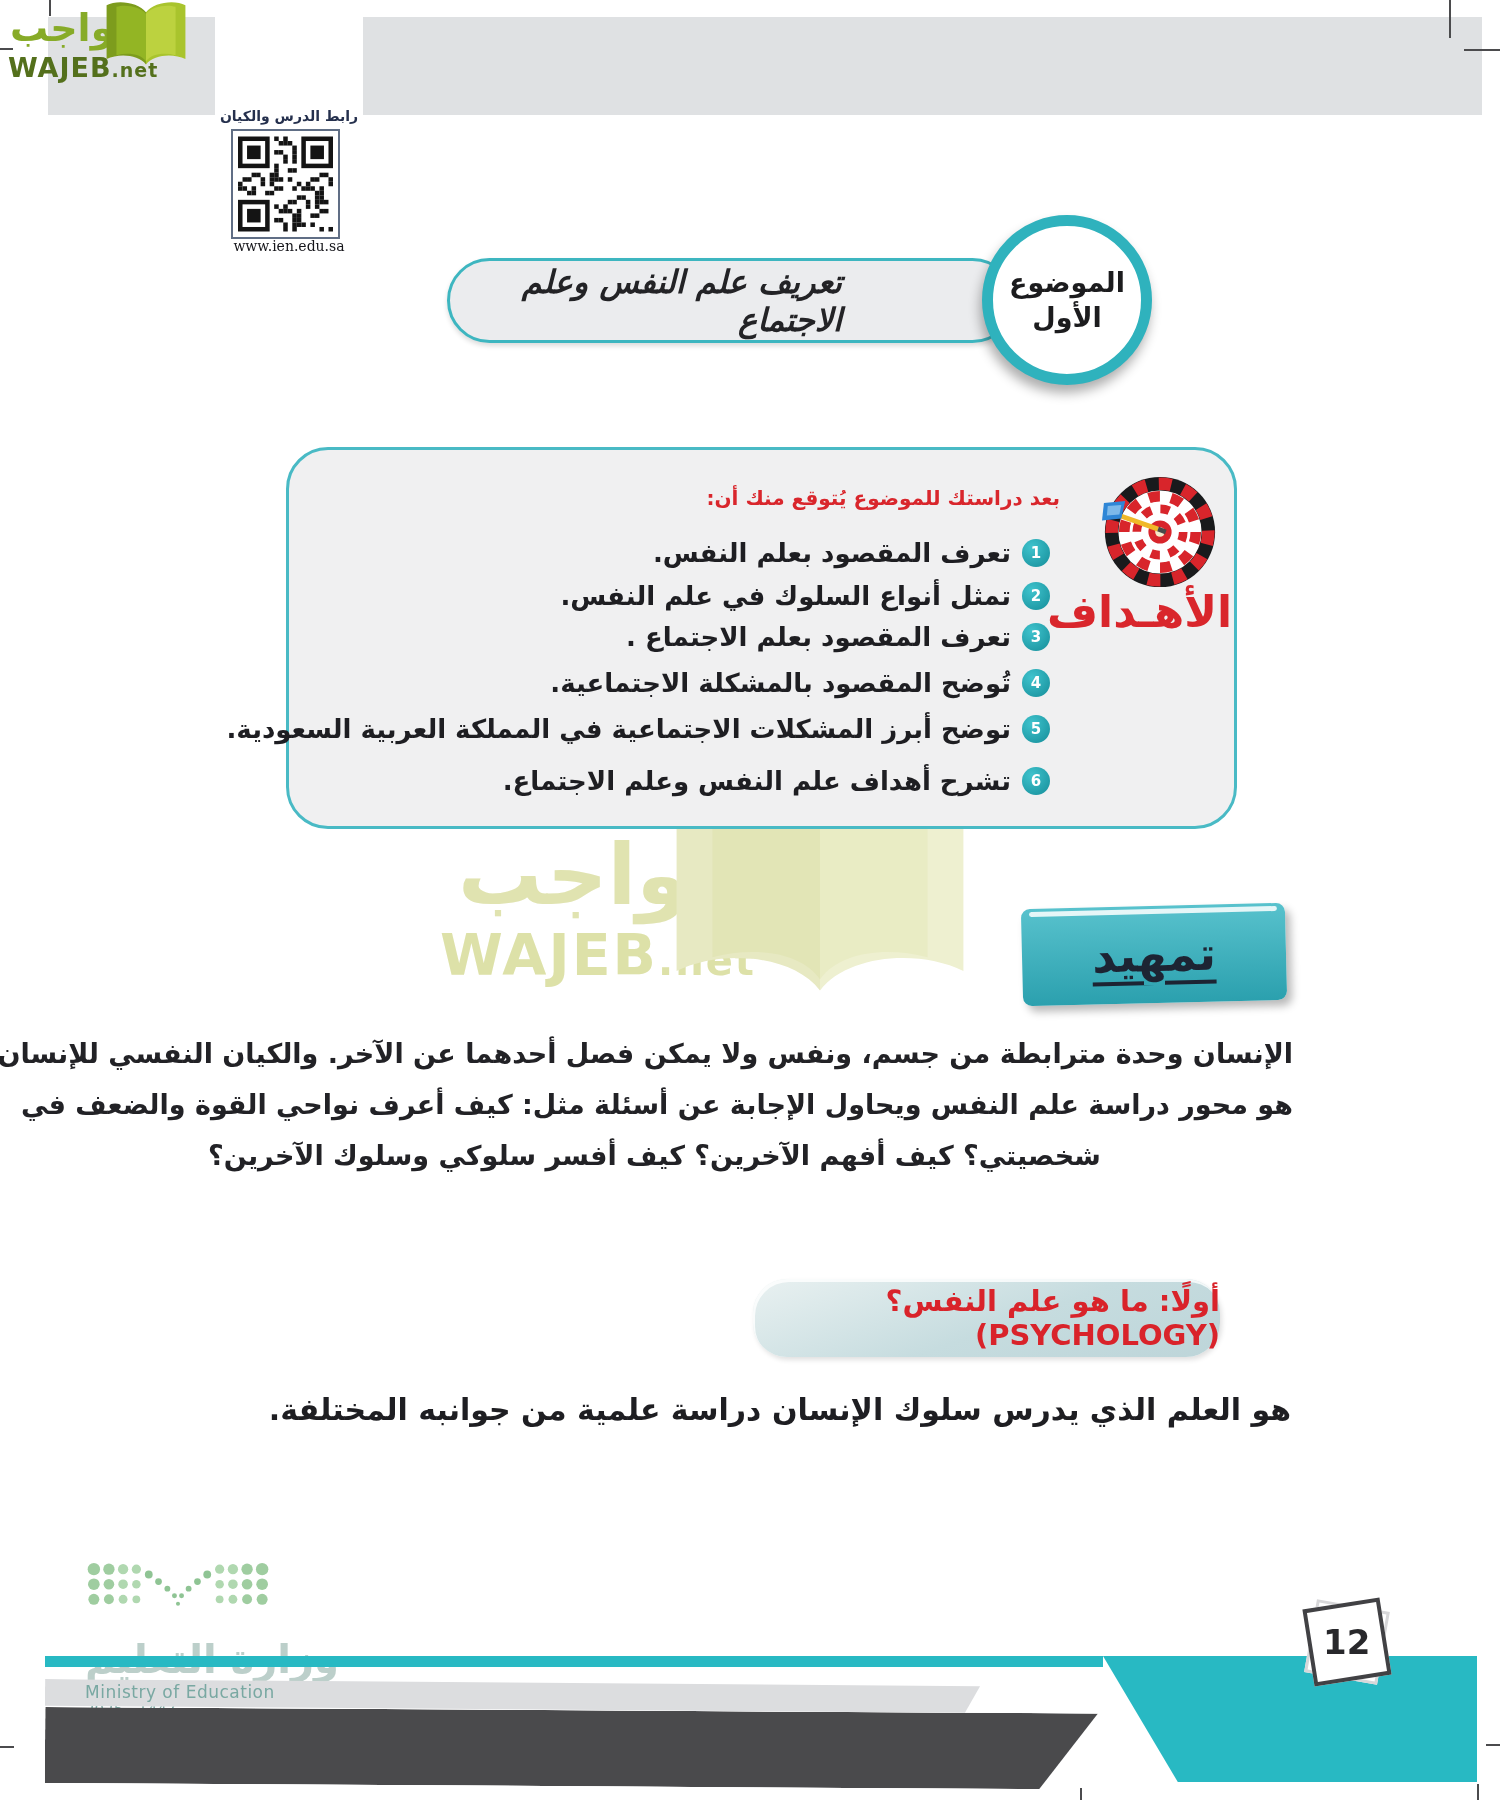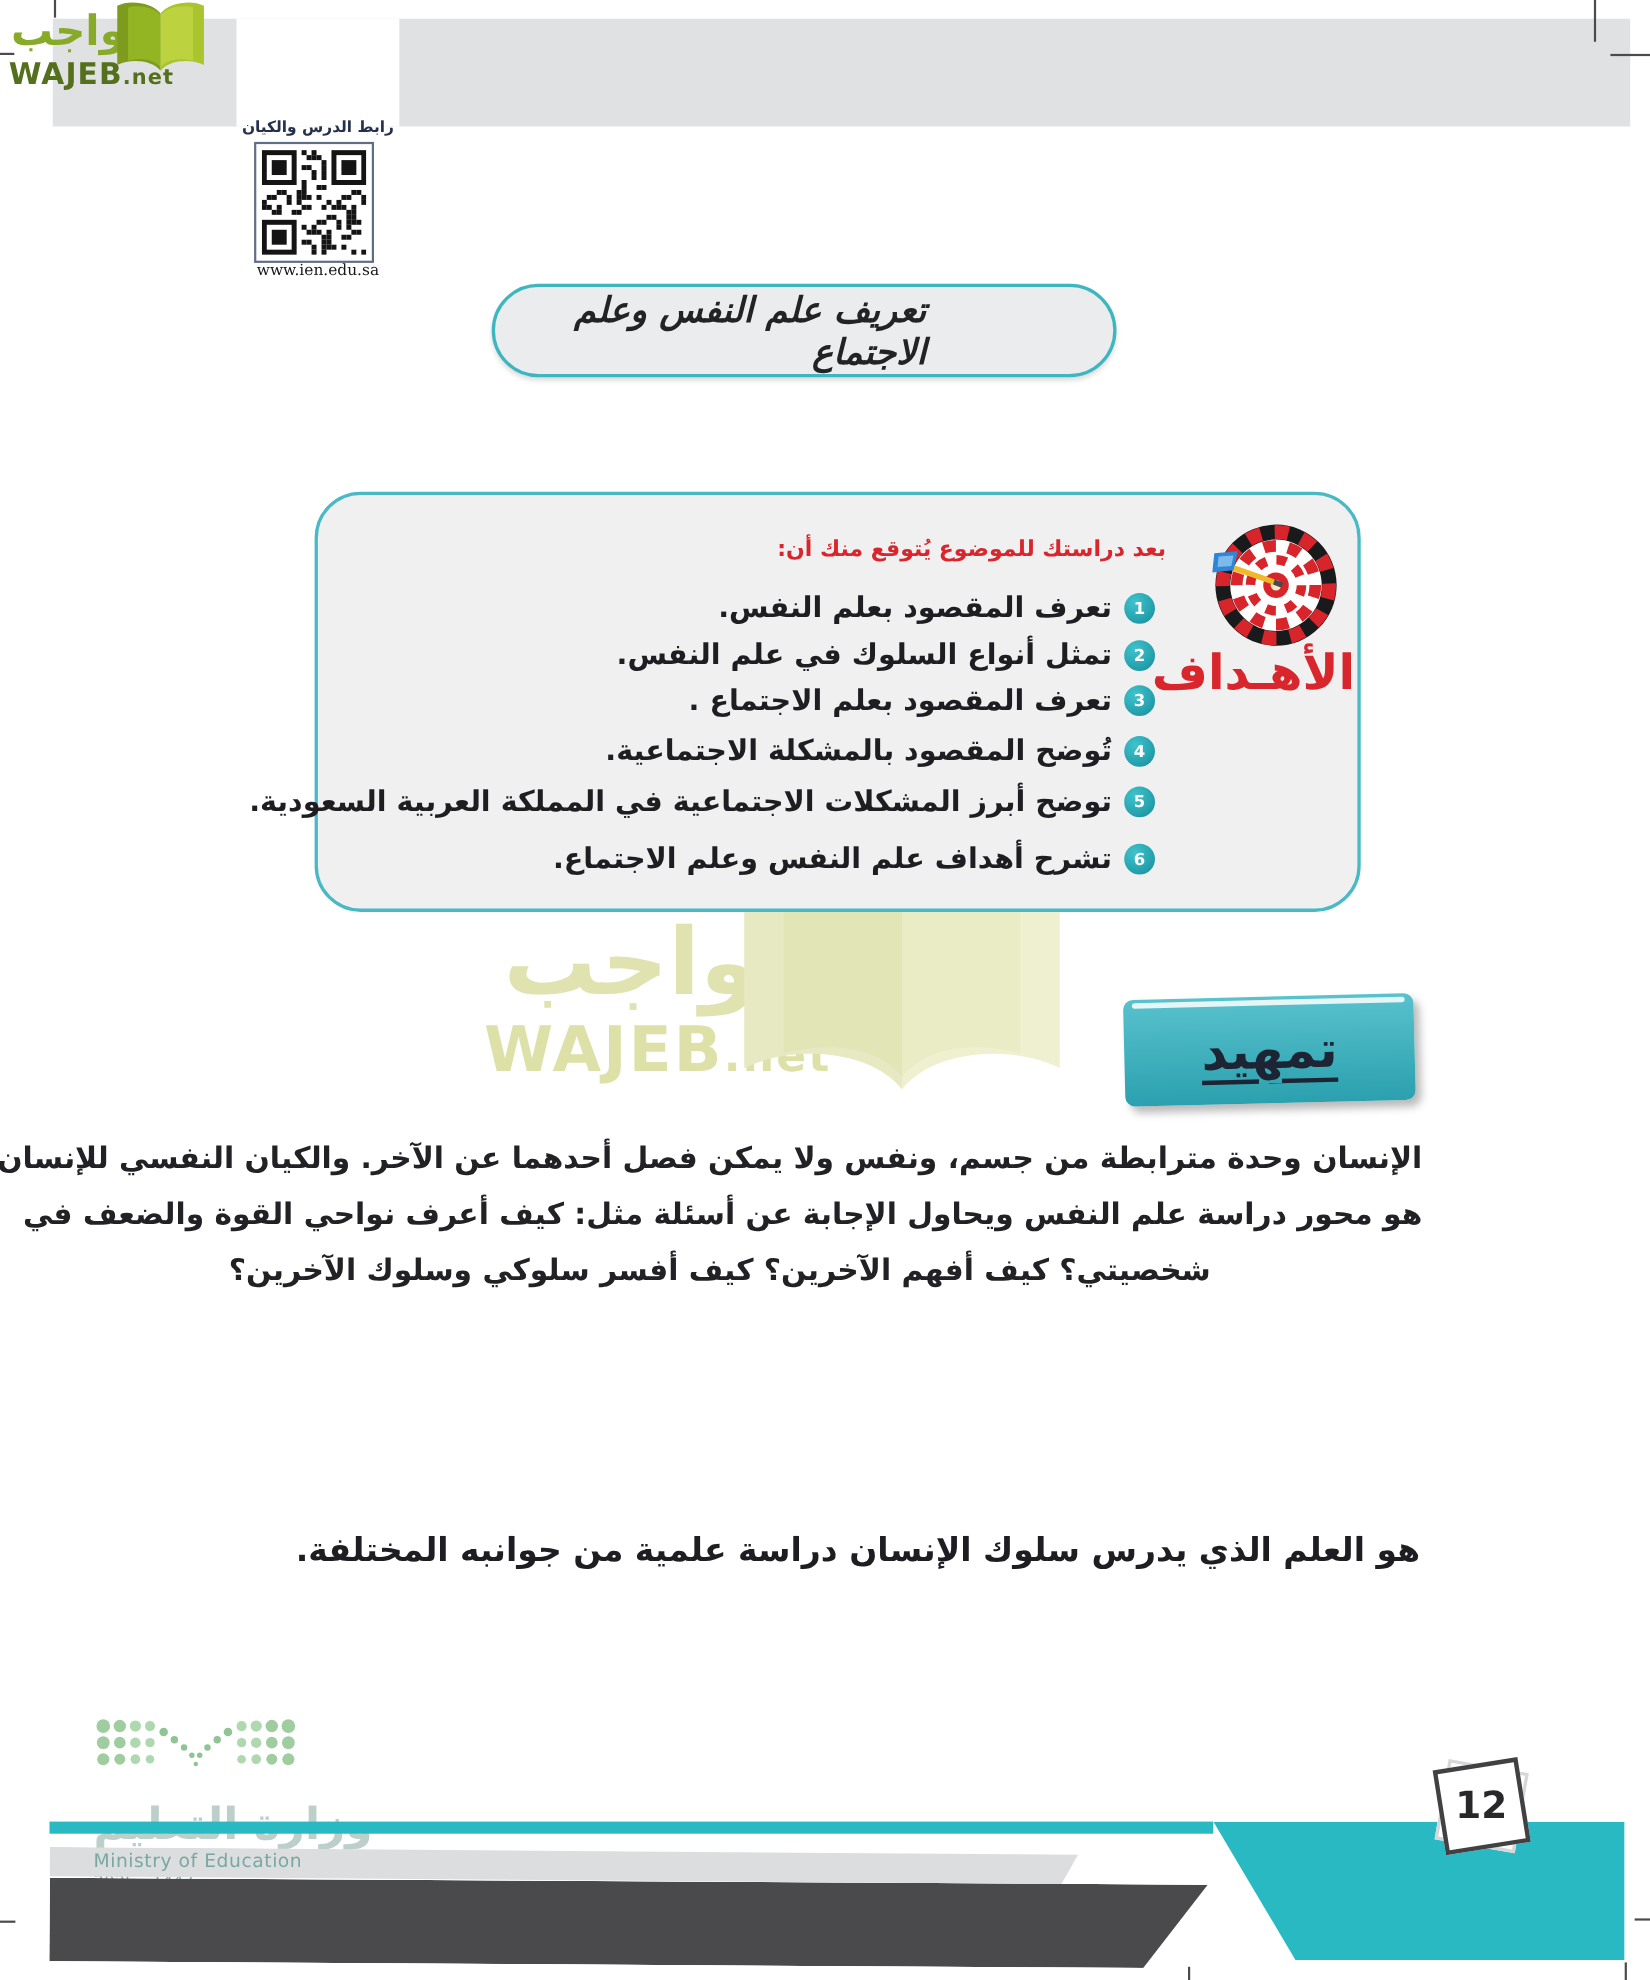--- a/index.html
+++ b/index.html
@@ -223,20 +223,24 @@
         <rect x="100" y="45" width="5" height="5" fill="#141414"></rect>
         <rect x="100" y="50" width="5" height="5" fill="#141414"></rect>
         <rect x="100" y="100" width="5" height="5" fill="#141414"></rect>
       </svg>
   </div>
   <div class="abs qr-url">www.ien.edu.sa</div>
 
   <div class="abs topic-pill">
     <span>تعريف علم النفس وعلم الاجتماع</span>
   </div>
+  <div class="abs topic-circle">
+    <div>الموضوع</div>
+    <div>الأول</div>
+  </div>
 
   <div class="abs wm wm-ar">واجب</div>
   <div class="abs wm wm-en"><span>WAJEB</span><span class="tld">.net</span></div>
   <svg class="abs wm" style="left:650px;top:756px" width="340" height="262" viewBox="0 0 120 95">
     <path d="M60 16 C50 3 22 -1 8 7 L8 78 C24 70 50 72 60 85 Z" fill="#e7e9c2"></path>
     <path d="M60 16 C70 3 98 -1 112 7 L112 78 C96 70 70 72 60 85 Z" fill="#eef0d0"></path>
     <path d="M60 18 C53 9 33 5 21 9 L21 73 C36 69 53 71 60 81 Z" fill="#e2e5b6"></path>
     <path d="M60 18 C67 9 87 5 99 9 L99 73 C84 69 67 71 60 81 Z" fill="#e9ecc4"></path>
   </svg>
 
@@ -288,20 +292,23 @@
   <div class="abs tamheed">
     <span>تمهيد</span>
   </div>
 
   <div class="abs paragraph">
     <div class="pline pj">الإنسان وحدة مترابطة من جسم، ونفس ولا يمكن فصل أحدهما عن الآخر. والكيان النفسي للإنسان</div>
     <div class="pline pj">هو محور دراسة علم النفس ويحاول الإجابة عن أسئلة مثل: كيف أعرف نواحي القوة والضعف في</div>
     <div class="pline">شخصيتي؟ كيف أفهم الآخرين؟ كيف أفسر سلوكي وسلوك الآخرين؟</div>
   </div>
 
+  <div class="abs psych-pill">
+    <span>أولًا: ما هو علم النفس؟ (PSYCHOLOGY)</span>
+  </div>
   <div class="abs definition">هو العلم الذي يدرس سلوك الإنسان دراسة علمية من جوانبه المختلفة.</div>
 
   <svg class="abs moe-dots" width="186" height="52" viewBox="0 0 210 58">
     <g fill="#9fcda0">
       <circle cx="10" cy="10" r="7"></circle>
         <circle cx="10" cy="27" r="6.6"></circle>
         <circle cx="10" cy="44" r="6.2"></circle>
       <circle cx="27" cy="10" r="6.4"></circle>
         <circle cx="27" cy="27" r="6"></circle>
         <circle cx="27" cy="44" r="5.6"></circle>

